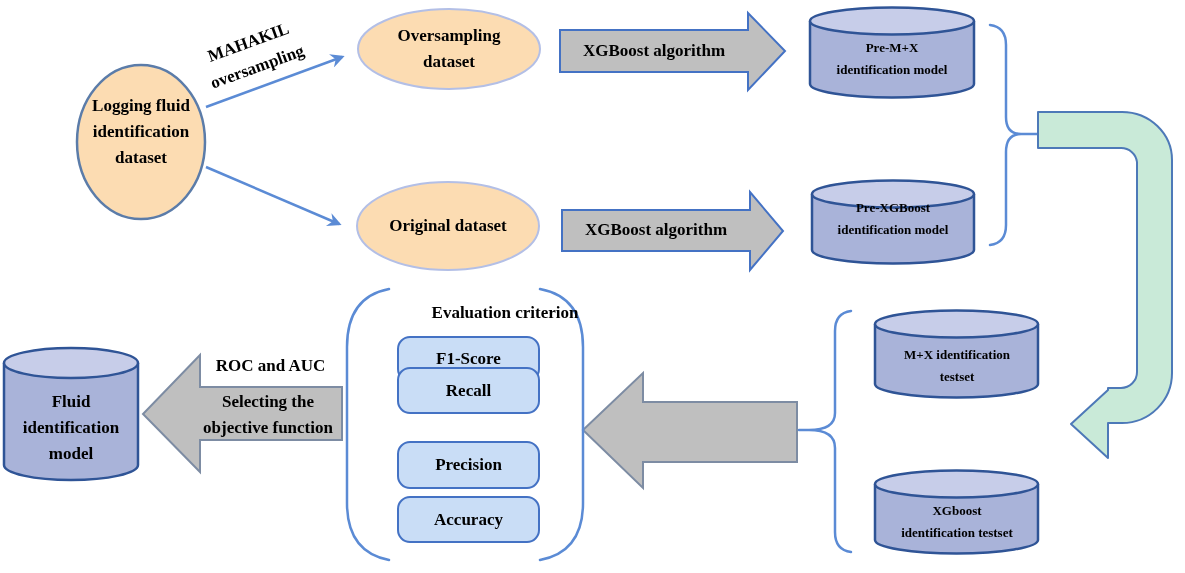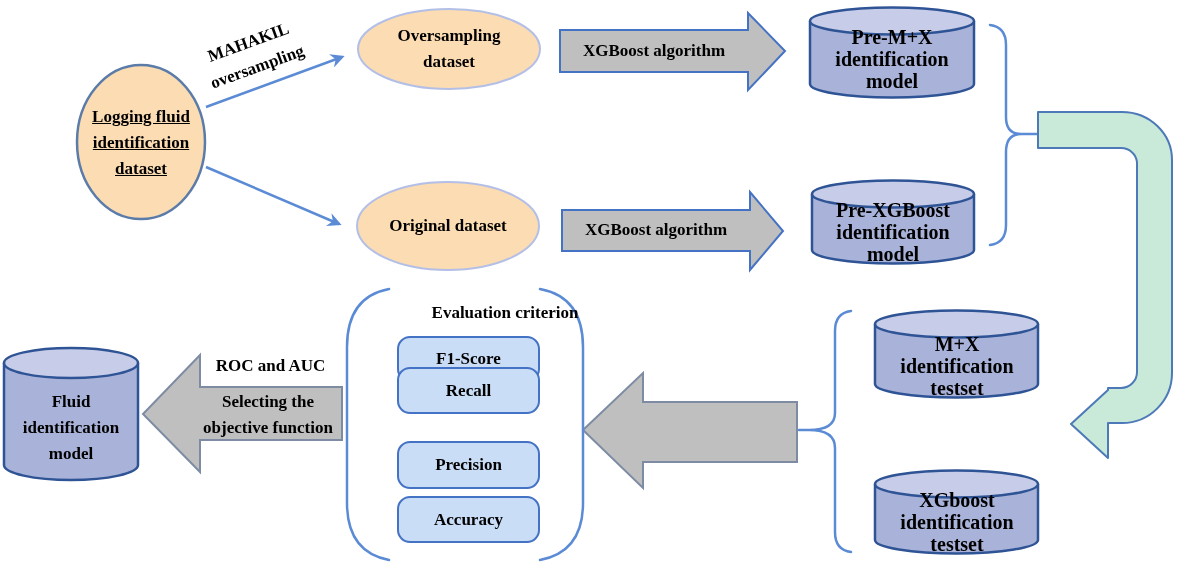--- a/index.html
+++ b/index.html
@@ -5,21 +5,21 @@
   html,body{margin:0;padding:0;background:#fff;}
   .stage{
     position:relative;width:1185px;height:573px;background:#ffffff;overflow:hidden;
     font-family:"Liberation Serif","DejaVu Serif",serif;
   }
   .stage svg{position:absolute;left:0;top:0;}
   .label{
     position:absolute;display:flex;align-items:center;justify-content:center;
     text-align:center;font-weight:bold;color:#000;font-size:17px;line-height:26px;
   }
-  .cyl-label{font-size:20px;line-height:22px;}
+  .cyl-label{font-size:13px;line-height:22px;}
   .nowrap{white-space:nowrap;text-align:right;}
   .rot{transform:rotate(-20deg);}
   .crit-box{
     position:absolute;left:397px;width:143px;background:#c9ddf6;border:2px solid #4472c4;
     border-radius:13px;display:flex;align-items:center;justify-content:center;
     font-weight:bold;font-size:17px;color:#000;box-sizing:border-box;
   }
 </style>
 </head>
 <body>
@@ -69,35 +69,35 @@
 
     <path d="M 990 25 Q 1006 27 1006 45 V 117 Q 1006 134 1021 134 Q 1006 134 1006 152 V 225 Q 1006 243 990 245 M 1021 134 H 1037" fill="none" stroke="#5b8bd5" stroke-width="2.5" stroke-linecap="round"></path>
     <path d="M 851 311 Q 835 313 835 331 V 413 Q 835 430 809 430 Q 835 430 835 448 V 532 Q 835 550 851 552 M 809 430 H 799" fill="none" stroke="#5b8bd5" stroke-width="2.5" stroke-linecap="round"></path>
 
     <path d="M 389 289 Q 347 297 347 347 V 503 Q 347 552 389 560" fill="none" stroke="#5b8bd5" stroke-width="2.5" stroke-linecap="round"></path>
     <path d="M 540 289 Q 583 297 583 347 V 503 Q 583 552 540 560" fill="none" stroke="#5b8bd5" stroke-width="2.5" stroke-linecap="round"></path>
 
     <path d="M 1038 112 H 1122 A 50 48 0 0 1 1172 160 V 373 A 50 50 0 0 1 1122 423 H 1108 V 458 L 1071 424 L 1108 390 V 388 H 1121 A 16 16 0 0 0 1137 372 V 162 A 16 16 0 0 0 1121 148 H 1038 Z" fill="#c9ead8" stroke="#4d79b8" stroke-width="2" stroke-linejoin="round"></path>
   </svg>
 
-  <div class="label" style="left:83px;top:104px;width:116px;height:78px;text-decoration:underline;">Logging fluid identification dataset</div>
+  <div class="label" style="left:83px;top:93px;width:116px;height:78px;">Logging fluid identification dataset</div>
 
   <div class="label rot" style="left:188px;top:19px;width:130px;height:72px;">MAHAKIL oversampling</div>
 
   <div class="label" style="left:383px;top:200px;width:130px;height:52px;">Original dataset</div>
 
   <div class="label" style="left:384px;top:23px;width:130px;height:52px;">Oversampling dataset</div>
 
   <div class="label nowrap" style="left:554px;top:38px;width:200px;height:26px;">XGBoost algorithm</div>
 
   <div class="label nowrap" style="left:556px;top:217px;width:200px;height:26px;">XGBoost algorithm</div>
 
   <div class="label cyl-label" style="left:832px;top:26px;width:120px;height:66px;">Pre-M+X identification model</div>
 
-  <div class="label cyl-label" style="left:833px;top:199px;width:120px;height:66px;">Pre-XGBoost identification model</div>
+  <div class="label cyl-label" style="left:833px;top:186px;width:120px;height:66px;">Pre-XGBoost identification model</div>
 
   <div class="label cyl-label" style="left:896px;top:333px;width:122px;height:66px;">M+X identification testset</div>
 
   <div class="label cyl-label" style="left:896px;top:489px;width:122px;height:66px;">XGboost identification testset</div>
 
   <div class="label" style="left:11px;top:389px;width:120px;height:78px;">Fluid identification model</div>
 
 
   <div class="label nowrap" style="left:198px;top:354px;width:145px;height:24px;">ROC and AUC</div>
 

